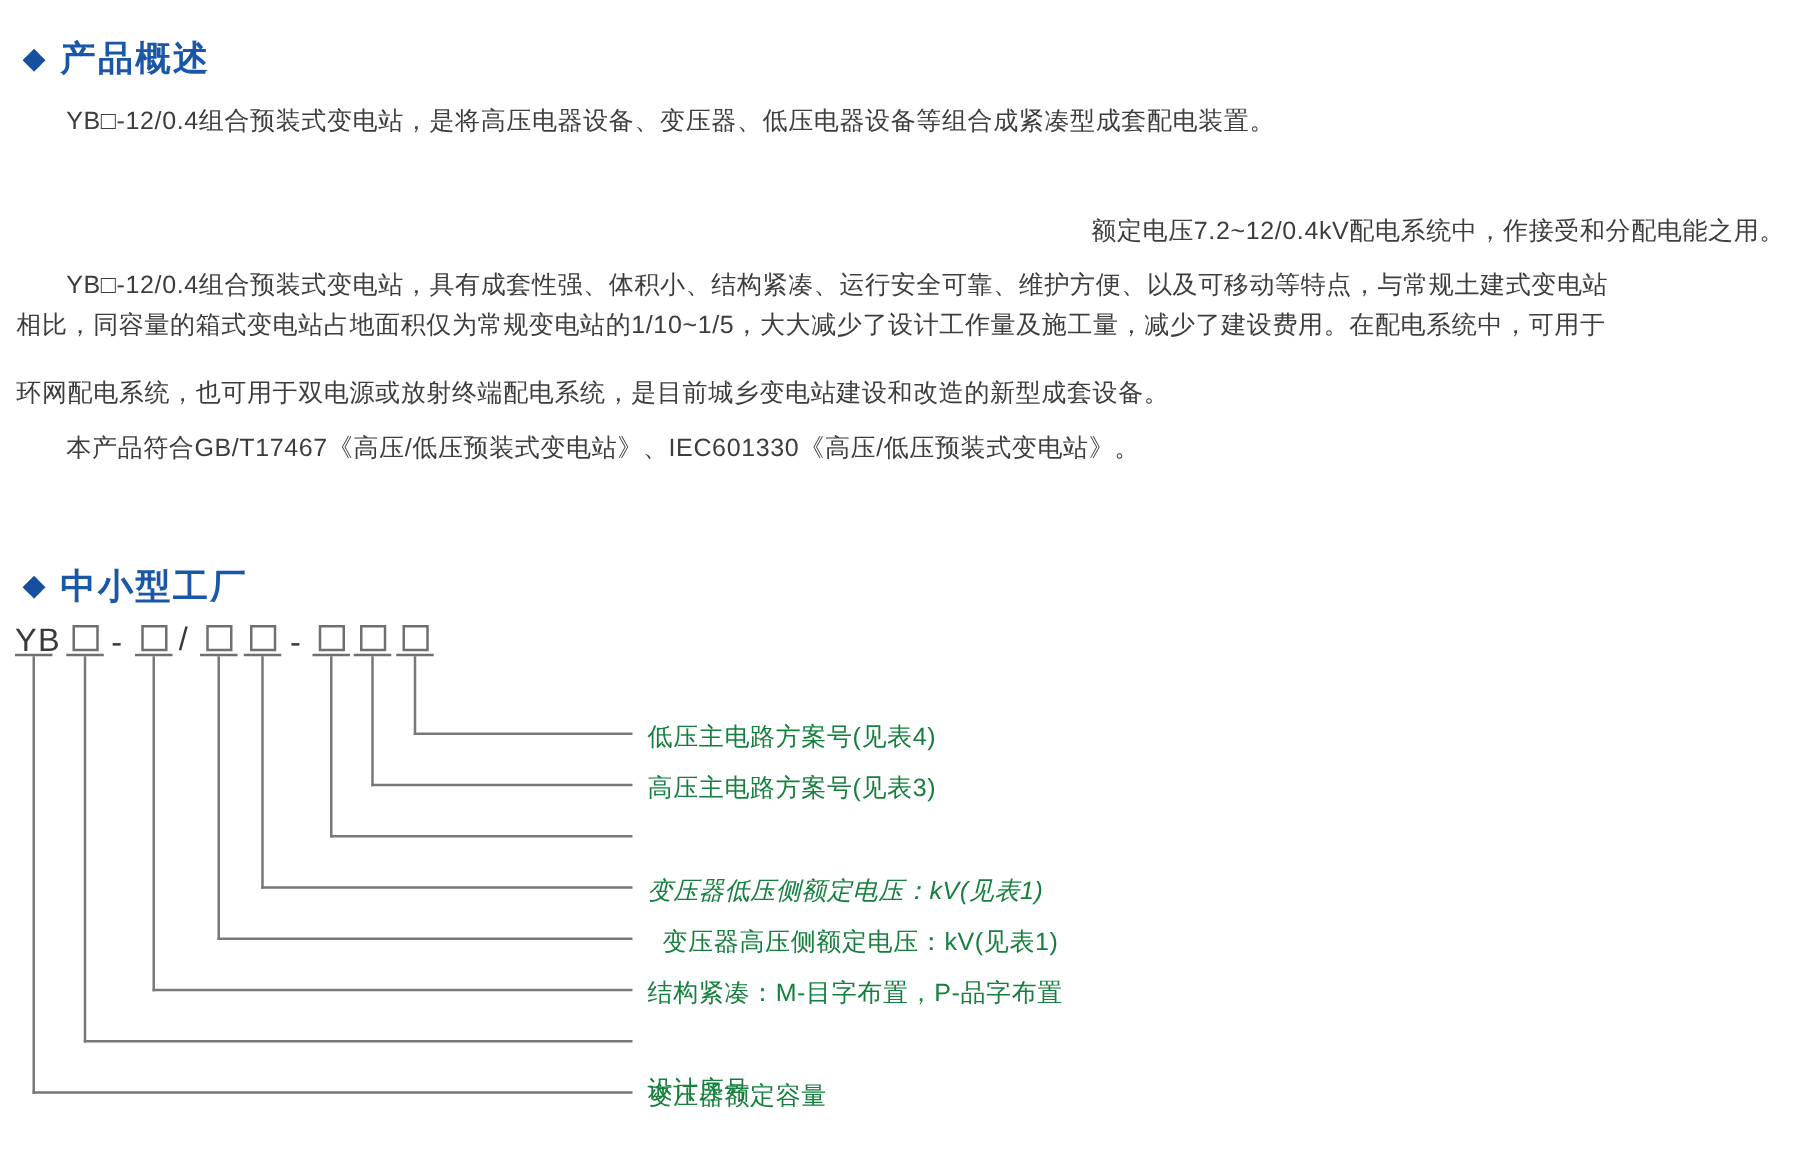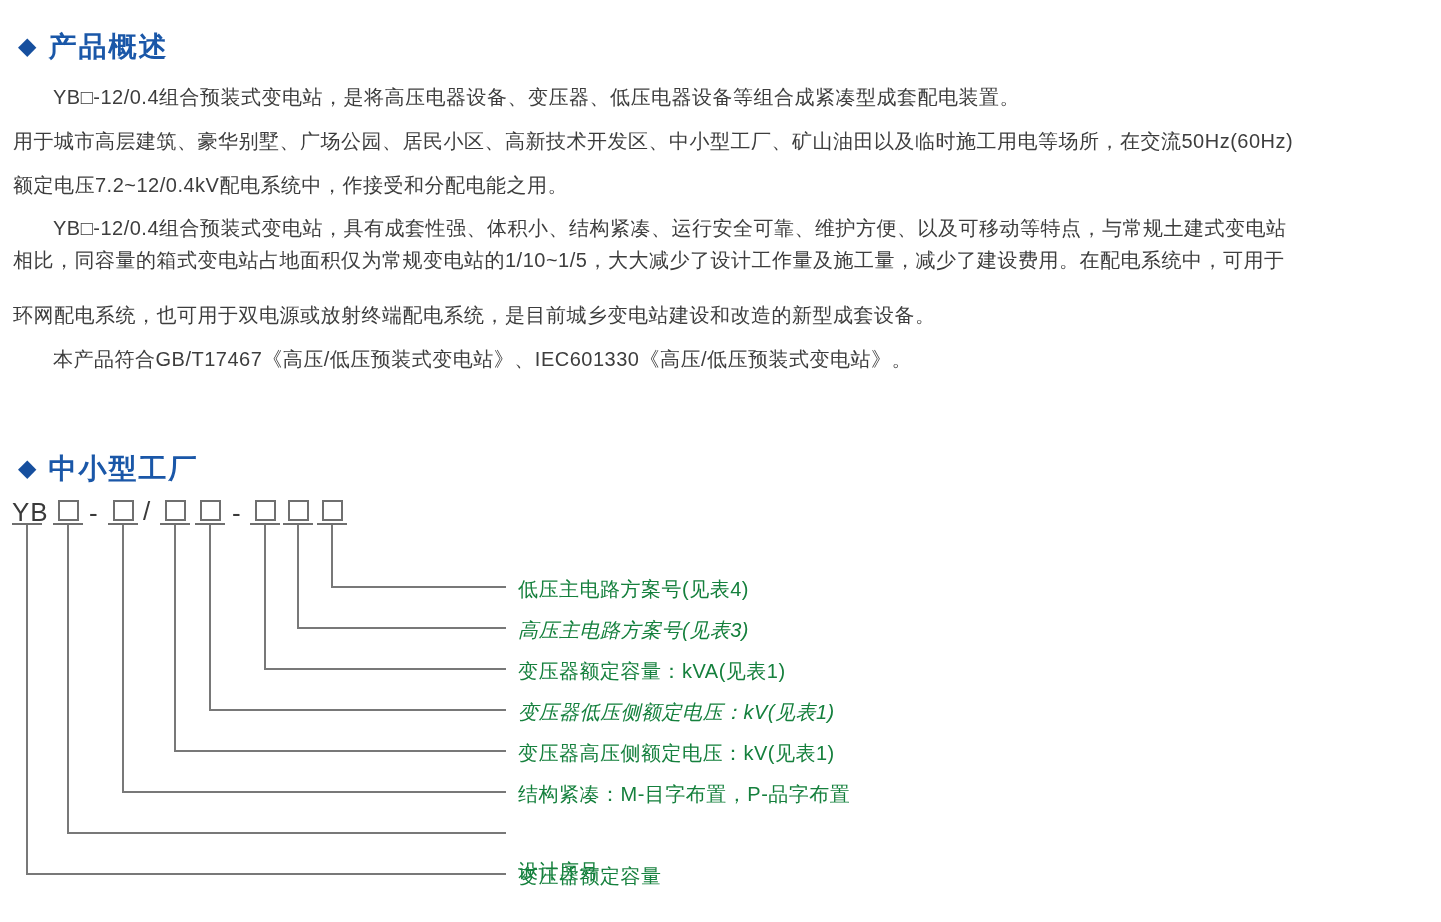--- a/index.html
+++ b/index.html
@@ -28,22 +28,21 @@
 </head>
 <body>
 
 <div id="page">
 
   <div class="heading" style="top:28px;text-align:right;">
     <span class="diamond">◆</span><span>产品概述</span>
   </div>
 
   <div class="bodyline indent" style="top:85px;">YB□-12/0.4组合预装式变电站，是将高压电器设备、变压器、低压电器设备等组合成紧凑型成套配电装置。</div>
-  <div class="bodyline" style="top:129px;">用于城市高层建筑、豪华别墅、广场公园、居民小区、高新技术开发区、中小型工厂、矿山油田以及临时施工用电等场所，在交流50Hz(60Hz)</div>
-  <div class="bodyline" style="top:173px;">额定电压7.2~12/0.4kV配电系统中，作接受和分配电能之用。</div>
+  <div class="bodyline" style="top:173px;text-align:right;">额定电压7.2~12/0.4kV配电系统中，作接受和分配电能之用。</div>
   <div class="bodyline indent" style="top:216px;">YB□-12/0.4组合预装式变电站，具有成套性强、体积小、结构紧凑、运行安全可靠、维护方便、以及可移动等特点，与常规土建式变电站</div>
   <div class="bodyline" style="top:248px;">相比，同容量的箱式变电站占地面积仅为常规变电站的1/10~1/5，大大减少了设计工作量及施工量，减少了建设费用。在配电系统中，可用于</div>
   <div class="bodyline" style="top:303px;">环网配电系统，也可用于双电源或放射终端配电系统，是目前城乡变电站建设和改造的新型成套设备。</div>
   <div class="bodyline indent" style="top:347px;">本产品符合GB/T17467《高压/低压预装式变电站》、IEC601330《高压/低压预装式变电站》。</div>
 
   <div class="heading" style="top:450px;">
     <span class="diamond">◆</span><span>中小型工厂</span>
   </div>
 
   <div class="msym" style="left:12px;top:497px;letter-spacing:1px;">YB</div>
@@ -79,21 +78,20 @@
   <div class="hline" style="left:331px;top:586px;width:175px;"></div>
   <div class="hline" style="left:297px;top:627px;width:209px;"></div>
   <div class="hline" style="left:264px;top:668px;width:242px;"></div>
   <div class="hline" style="left:209px;top:709px;width:297px;"></div>
   <div class="hline" style="left:174px;top:750px;width:332px;"></div>
   <div class="hline" style="left:122px;top:791px;width:384px;"></div>
   <div class="hline" style="left:67px;top:832px;width:439px;"></div>
   <div class="hline" style="left:26px;top:873px;width:480px;"></div>
 
   <div class="dlabel" style="top:576px;">低压主电路方案号(见表4)</div>
-  <div class="dlabel" style="top:617px;font-style:italic;">高压主电路方案号(见表3)</div>
-  <div class="dlabel" style="top:658px;">变压器额定容量：kVA(见表1)</div>
+  <div class="dlabel" style="top:617px;">高压主电路方案号(见表3)</div>
   <div class="dlabel" style="top:699px;font-style:italic;">变压器低压侧额定电压：kV(见表1)</div>
-  <div class="dlabel" style="top:740px;">变压器高压侧额定电压：kV(见表1)</div>
+  <div class="dlabel" style="top:740px;margin-left:12px;">变压器高压侧额定电压：kV(见表1)</div>
   <div class="dlabel" style="top:781px;">结构紧凑：M-目字布置，P-品字布置</div>
   <div class="dlabel" style="top:858px;">设计序号</div>
   <div class="dlabel" style="top:863px;">变压器额定容量</div>
 
 </div>
 
 </body></html>

